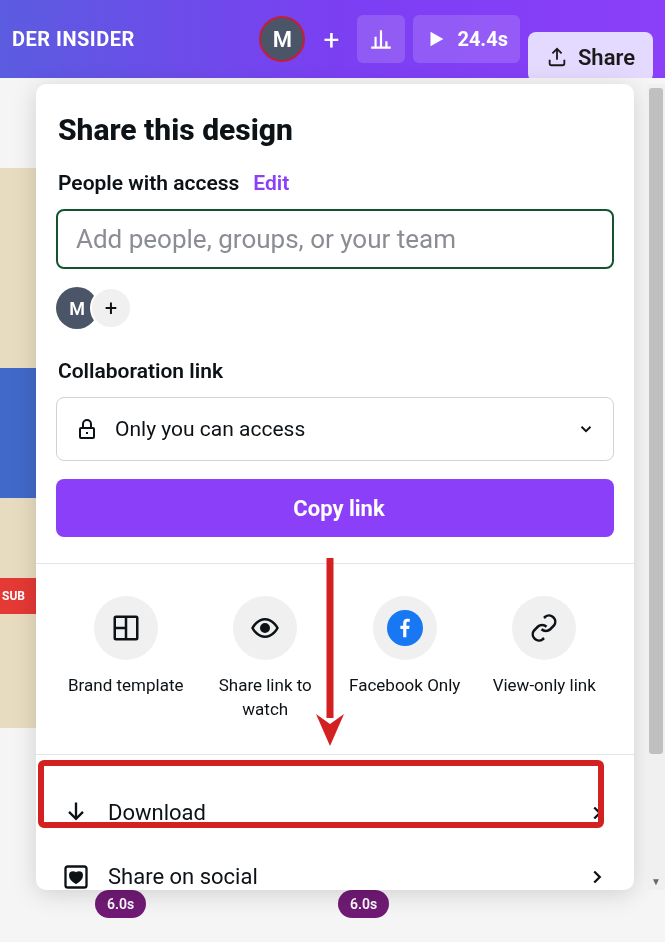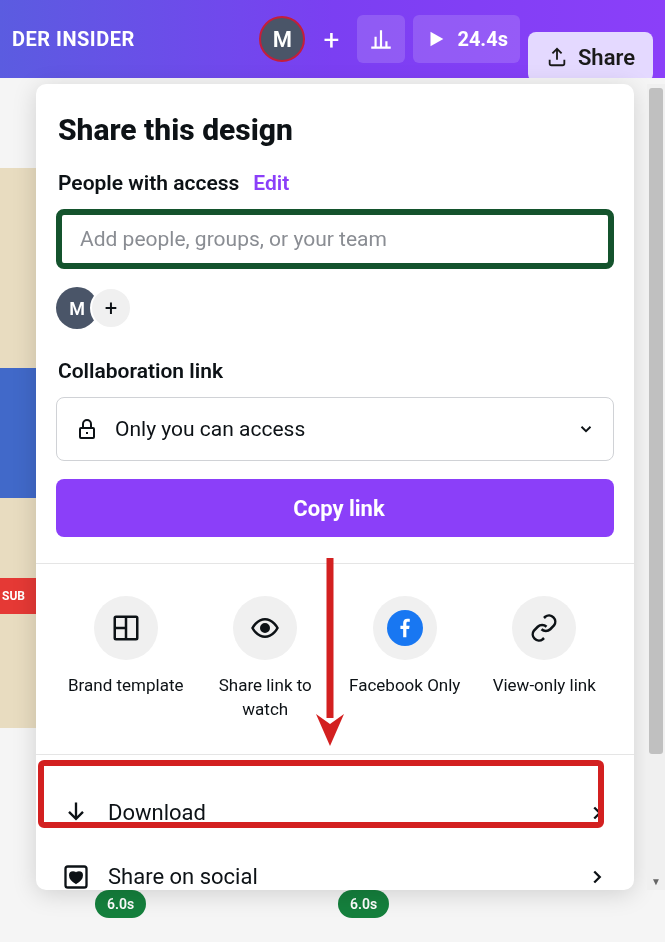--- a/index.html
+++ b/index.html
@@ -17,39 +17,39 @@
     .avatar-circle { width: 46px; height: 46px; border-radius: 50%; background: #4a5568; display: flex; align-items: center; justify-content: center; color: white; font-weight: 600; font-size: 22px; border: 2px solid #c41e3a; }
     .add-btn { width: 36px; height: 36px; display: flex; align-items: center; justify-content: center; color: white; font-size: 28px; cursor: pointer; }
     .icon-btn { width: 48px; height: 48px; border-radius: 6px; background: rgba(255,255,255,0.15); display: flex; align-items: center; justify-content: center; cursor: pointer; }
     .play-group { display: flex; align-items: center; gap: 10px; padding: 16px 12px; height: 48px; border-radius: 6px; background: rgba(255,255,255,0.15); cursor: pointer; color: white; font-weight: 700; font-size: 20px; }
     .share-btn { display: flex; align-items: center; gap: 10px; padding: 0 18px; height: 50px; border-radius: 8px; background: #e4d9ff; cursor: pointer; color: #1a1a1a; font-weight: 600; font-size: 22px; margin-top: 36px; }
     
     .background-area { position: absolute; top: 78px; left: 0; right: 0; bottom: 0; background: #f5f5f5; }
     .bg-strip { position: absolute; left: 0; top: 90px; width: 36px; height: 560px; background: #e8dcc0; }
     .bg-blue { position: absolute; left: 0; top: 290px; width: 36px; height: 130px; background: #4169c9; }
     .bg-red { position: absolute; left: 0; top: 500px; width: 36px; height: 36px; background: #e53935; color: white; font-size: 12px; font-weight: 700; display: flex; align-items: center; padding-left: 2px; }
-    .timeline-clip { position: absolute; bottom: 24px; height: 28px; background: #15803d; border-radius: 14px; color: white; font-size: 14px; font-weight: 600; display: flex; align-items: center; padding: 0 12px; }
+    .timeline-clip { position: absolute; bottom: 24px; height: 28px; background: #701a75; border-radius: 14px; color: white; font-size: 14px; font-weight: 600; display: flex; align-items: center; padding: 0 12px; }
     
     .share-panel {
       position: absolute;
       top: 84px;
       left: 36px;
       width: 598px;
       height: 806px;
       background: white;
       border-radius: 10px;
       box-shadow: 0 4px 24px rgba(0,0,0,0.15);
       padding: 28px 20px;
       overflow: hidden;
     }
     .panel-title { font-size: 30px; font-weight: 800; color: #0d1216; margin-bottom: 24px; padding-left: 2px; }
     .access-row { display: flex; align-items: center; gap: 14px; margin-bottom: 14px; padding-left: 2px; }
     .access-label { font-size: 21px; font-weight: 600; color: #0d1216; }
     .edit-link { font-size: 21px; font-weight: 600; color: #8b3ff9; cursor: pointer; }
-    .people-input { width: 100%; height: 60px; border: 6px solid #14532d; border-radius: 8px; padding: 0 18px; font-size: 21px; color: #0d1216; outline: none; }
+    .people-input { width: 100%; height: 60px; border: 2px solid #14532d; border-radius: 8px; padding: 0 18px; font-size: 26px; color: #0d1216; outline: none; }
     .people-input::placeholder { color: #8a8d93; }
     .avatar-row { display: flex; align-items: center; margin-top: 18px; }
     .avatar-sm { width: 42px; height: 42px; border-radius: 50%; background: #4a5568; display: flex; align-items: center; justify-content: center; color: white; font-weight: 600; font-size: 18px; }
     .add-sm { width: 42px; height: 42px; border-radius: 50%; background: #f0f0f0; display: flex; align-items: center; justify-content: center; font-size: 22px; color: #0d1216; cursor: pointer; margin-left: -8px; border: 2px solid white; }
     
     .collab-label { font-size: 21px; font-weight: 600; color: #0d1216; margin-top: 30px; margin-bottom: 14px; padding-left: 2px; }
     .access-select { width: 100%; height: 64px; border: 1px solid #d0d2d6; border-radius: 8px; padding: 6px 18px; display: flex; align-items: center; gap: 16px; cursor: pointer; justify-content: flex-end; }
     .access-select-text { font-size: 21px; color: #0d1216; flex: 1; }
     .chevron { font-size: 18px; color: #0d1216; }
     

